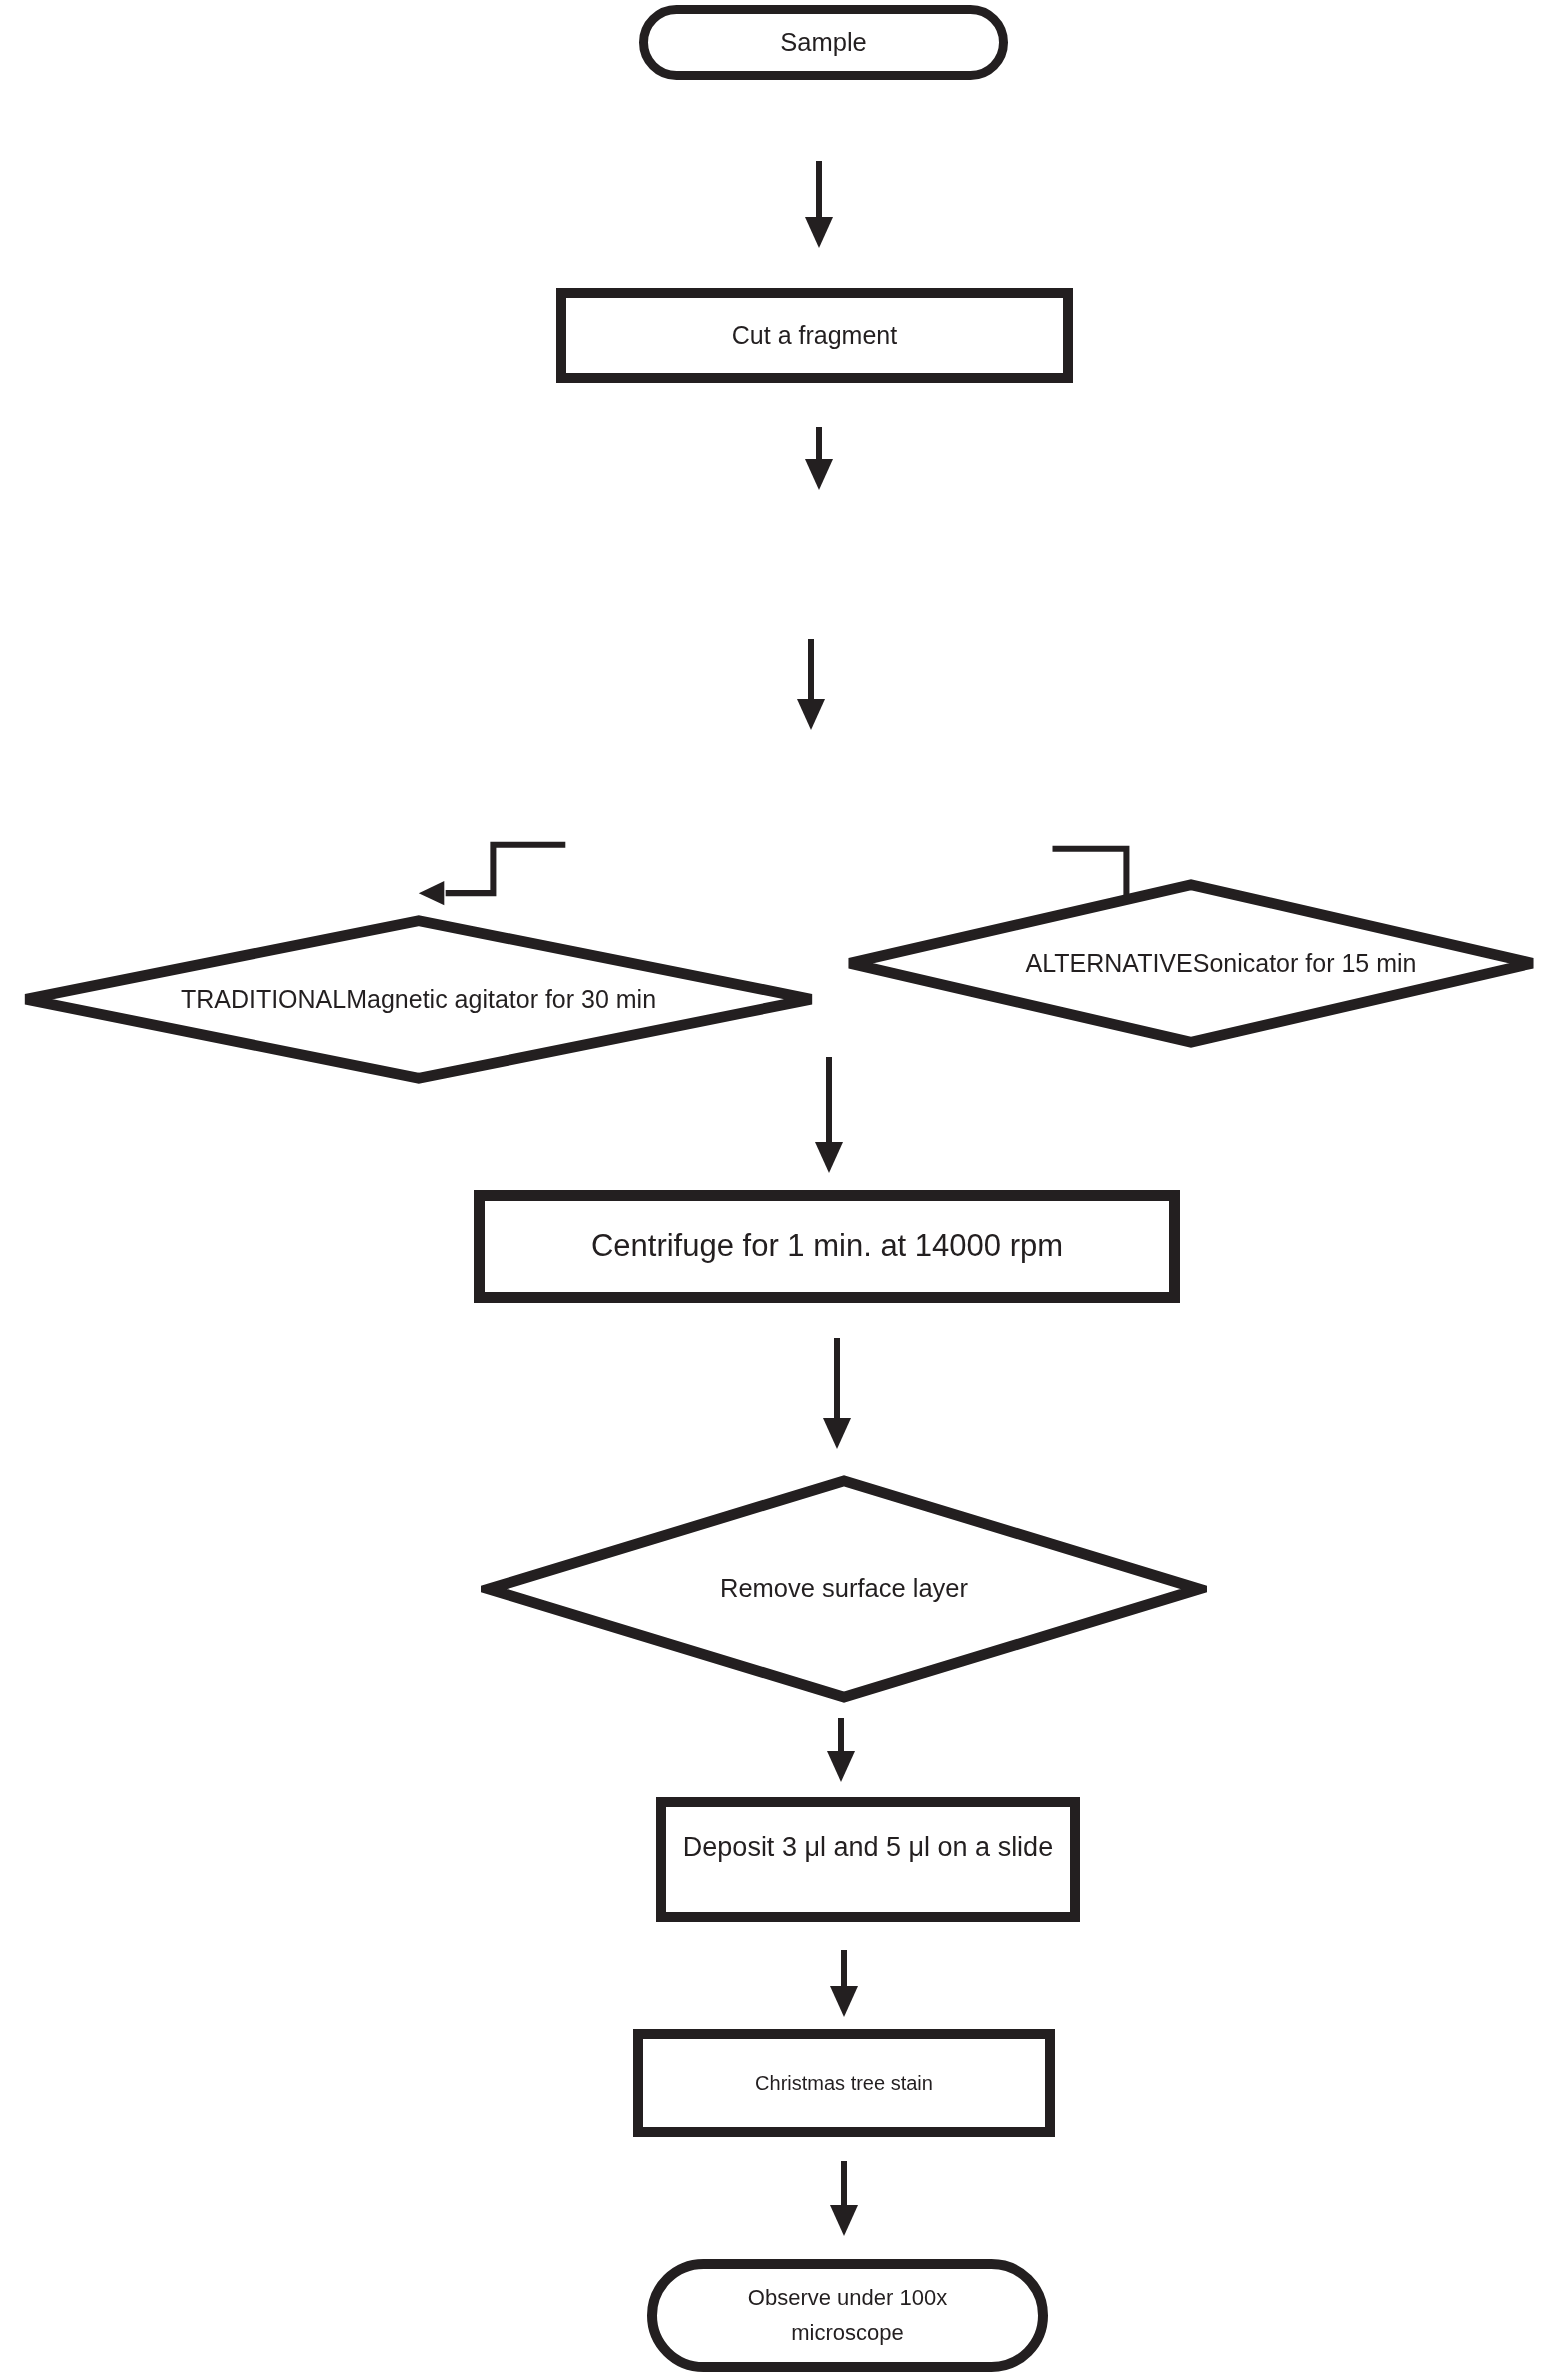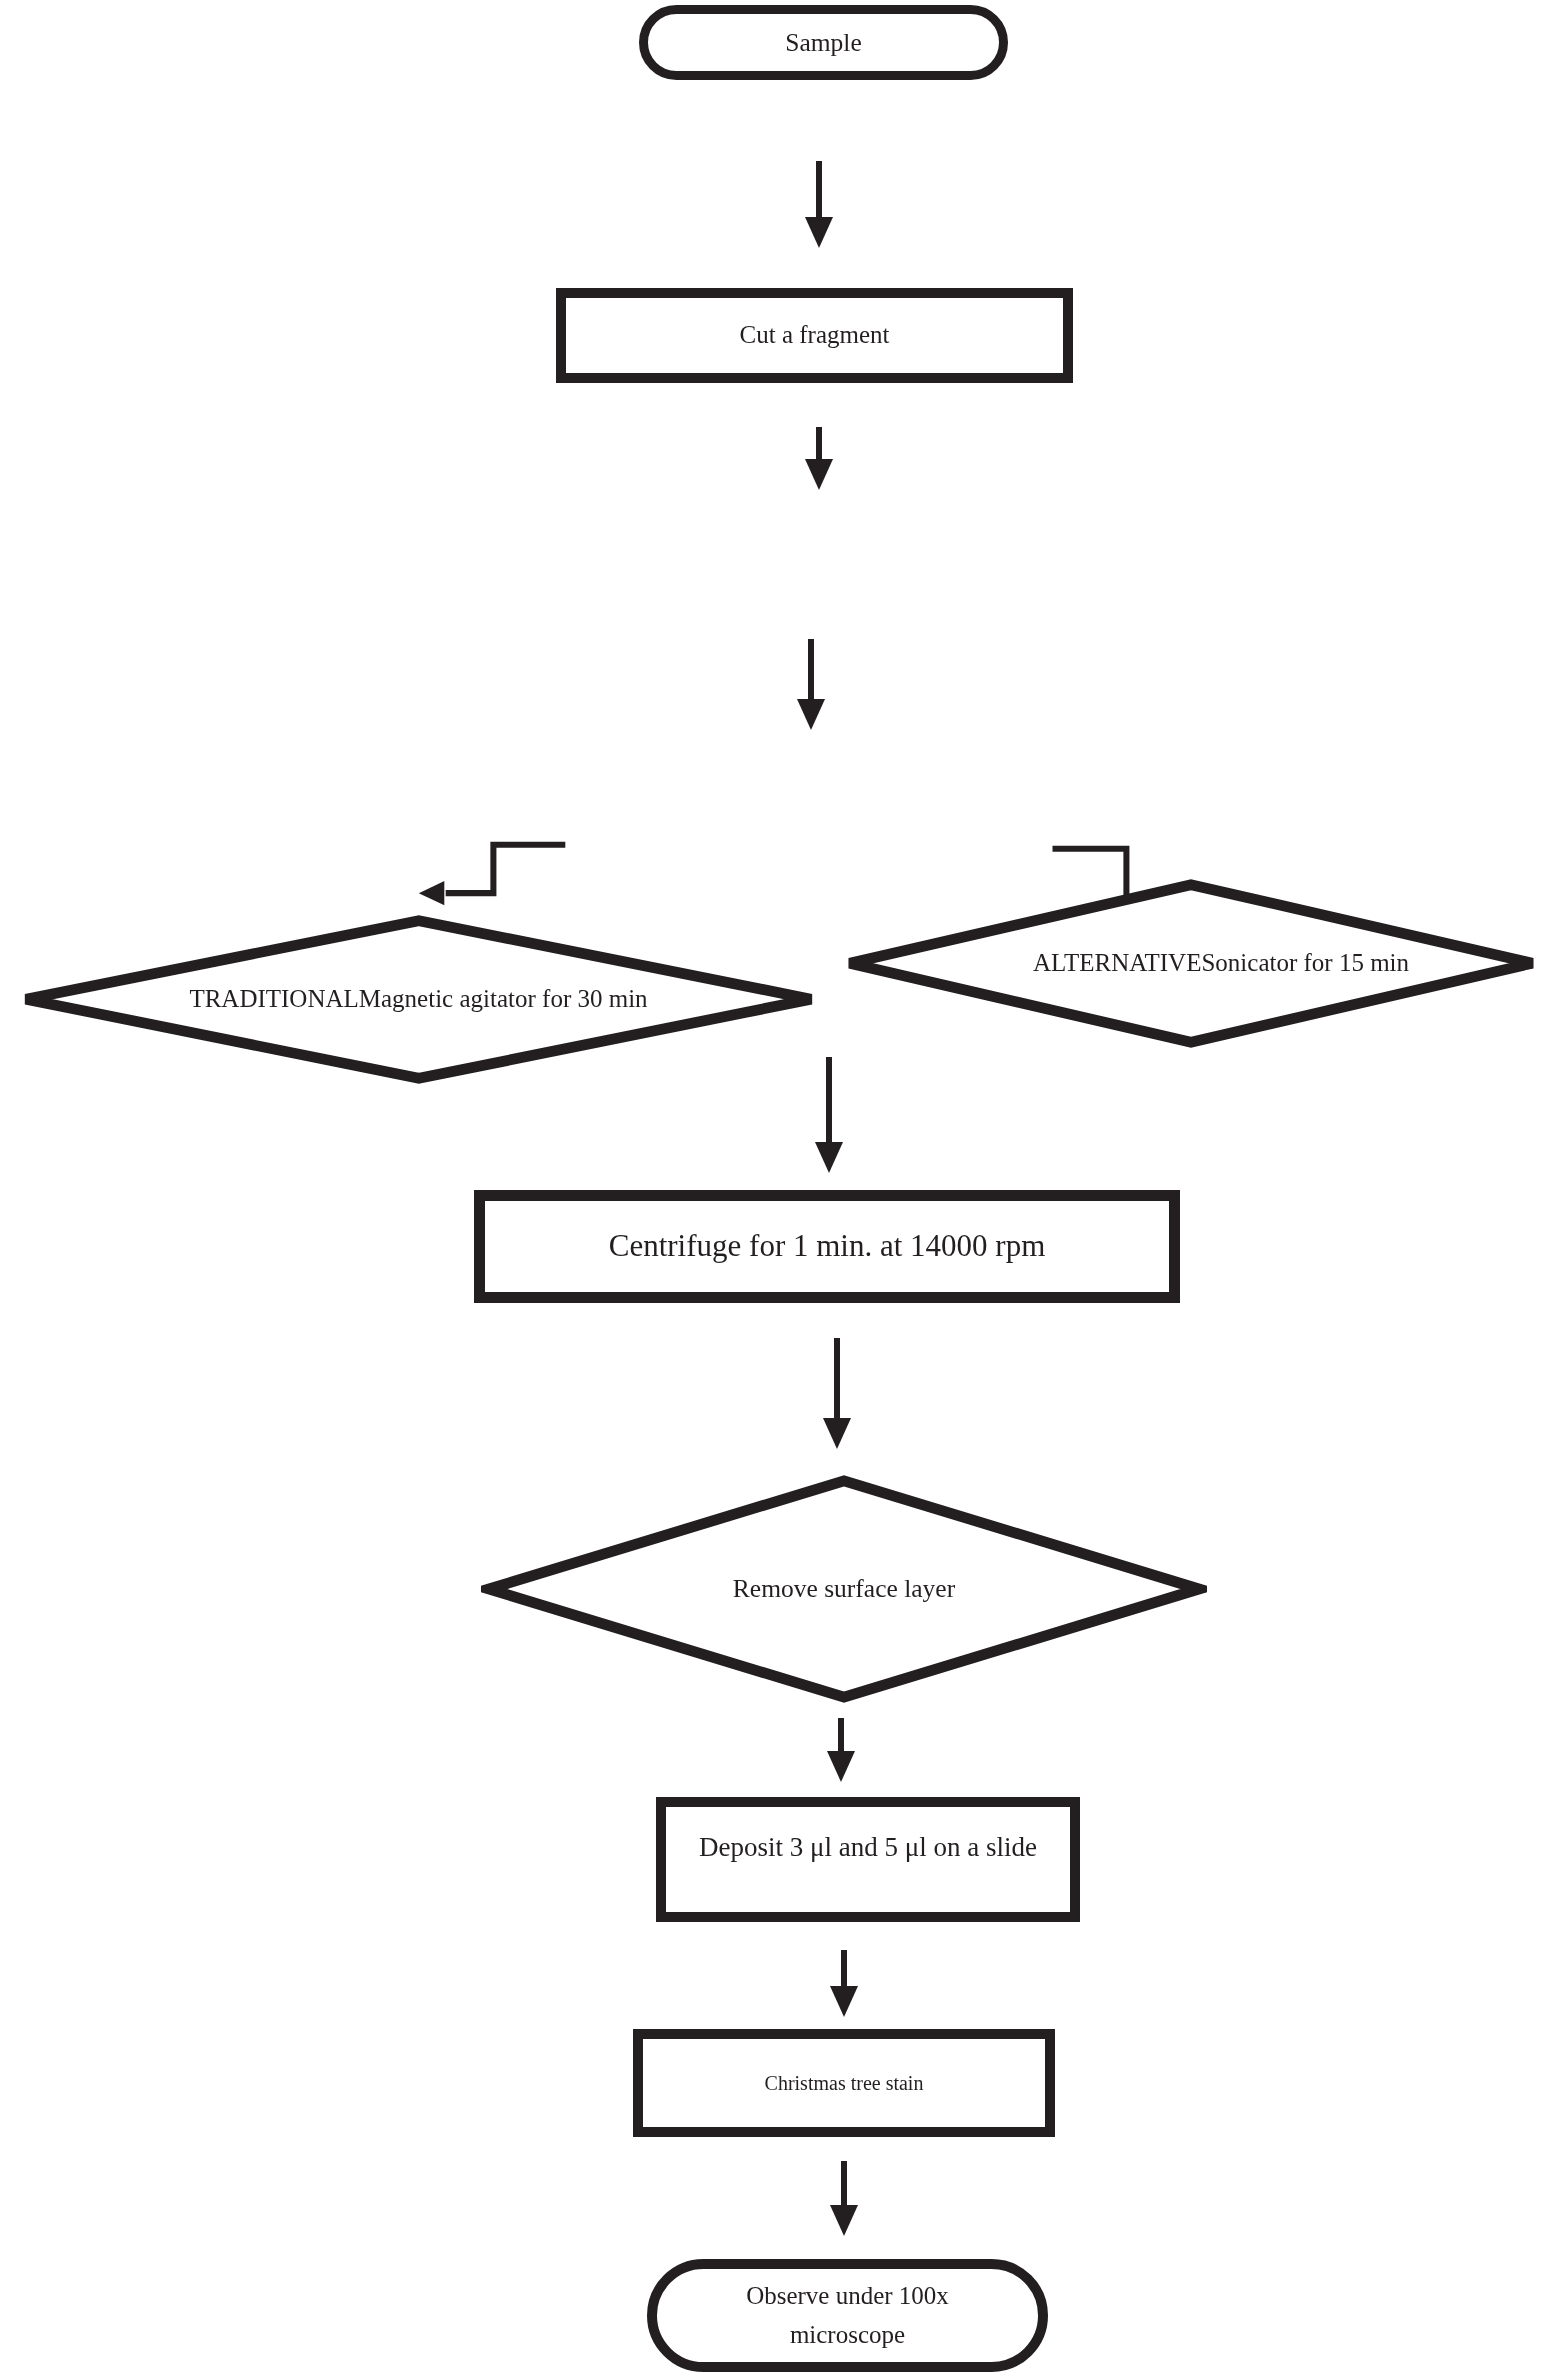--- a/index.html
+++ b/index.html
@@ -1,21 +1,21 @@
 <!DOCTYPE html>
 <html style="--ink: #231f20; --bg: #ffffff;font-size:10.8px"><head>
 <meta charset="utf-8">
 <style>
   html, body { margin: 0; padding: 0; background: #ffffff; }
   .canvas {
     position: relative;
     width: 1544px;
     height: 2377px;
     background: var(--bg, #ffffff);
-    font-family: Liberation Serif, serif;
+    font-family: Liberation Sans, sans-serif;
     color: var(--ink, #231f20);
     overflow: hidden;
     border-radius: 11px;
   }
   .node {
     position: absolute;
     box-sizing: border-box;
     display: flex;
     align-items: center;
     justify-content: center;
@@ -155,21 +155,21 @@
 
   <div class="node rect" style="left:633px;top:2029px;width:422px;height:108px;border-width:10px;font-size:20px;">
     <span>Christmas tree stain</span>
   </div>
 
   <div class="varrow" style="left:829px;top:2161px;height:75px;">
     <div class="shaft"></div>
     <div class="head"></div>
   </div>
 
-  <div class="node stadium" style="left:647px;top:2259px;width:401px;height:113px;border-width:10px;font-size:25px;">
+  <div class="node stadium" style="left:647px;top:2259px;width:401px;height:113px;border-width:10px;font-size:22px;">
     <div class="label">
       <div>Observe under 100x</div>
       <div>microscope</div>
     </div>
   </div>
 
 </div>
 
 
 </body></html>

